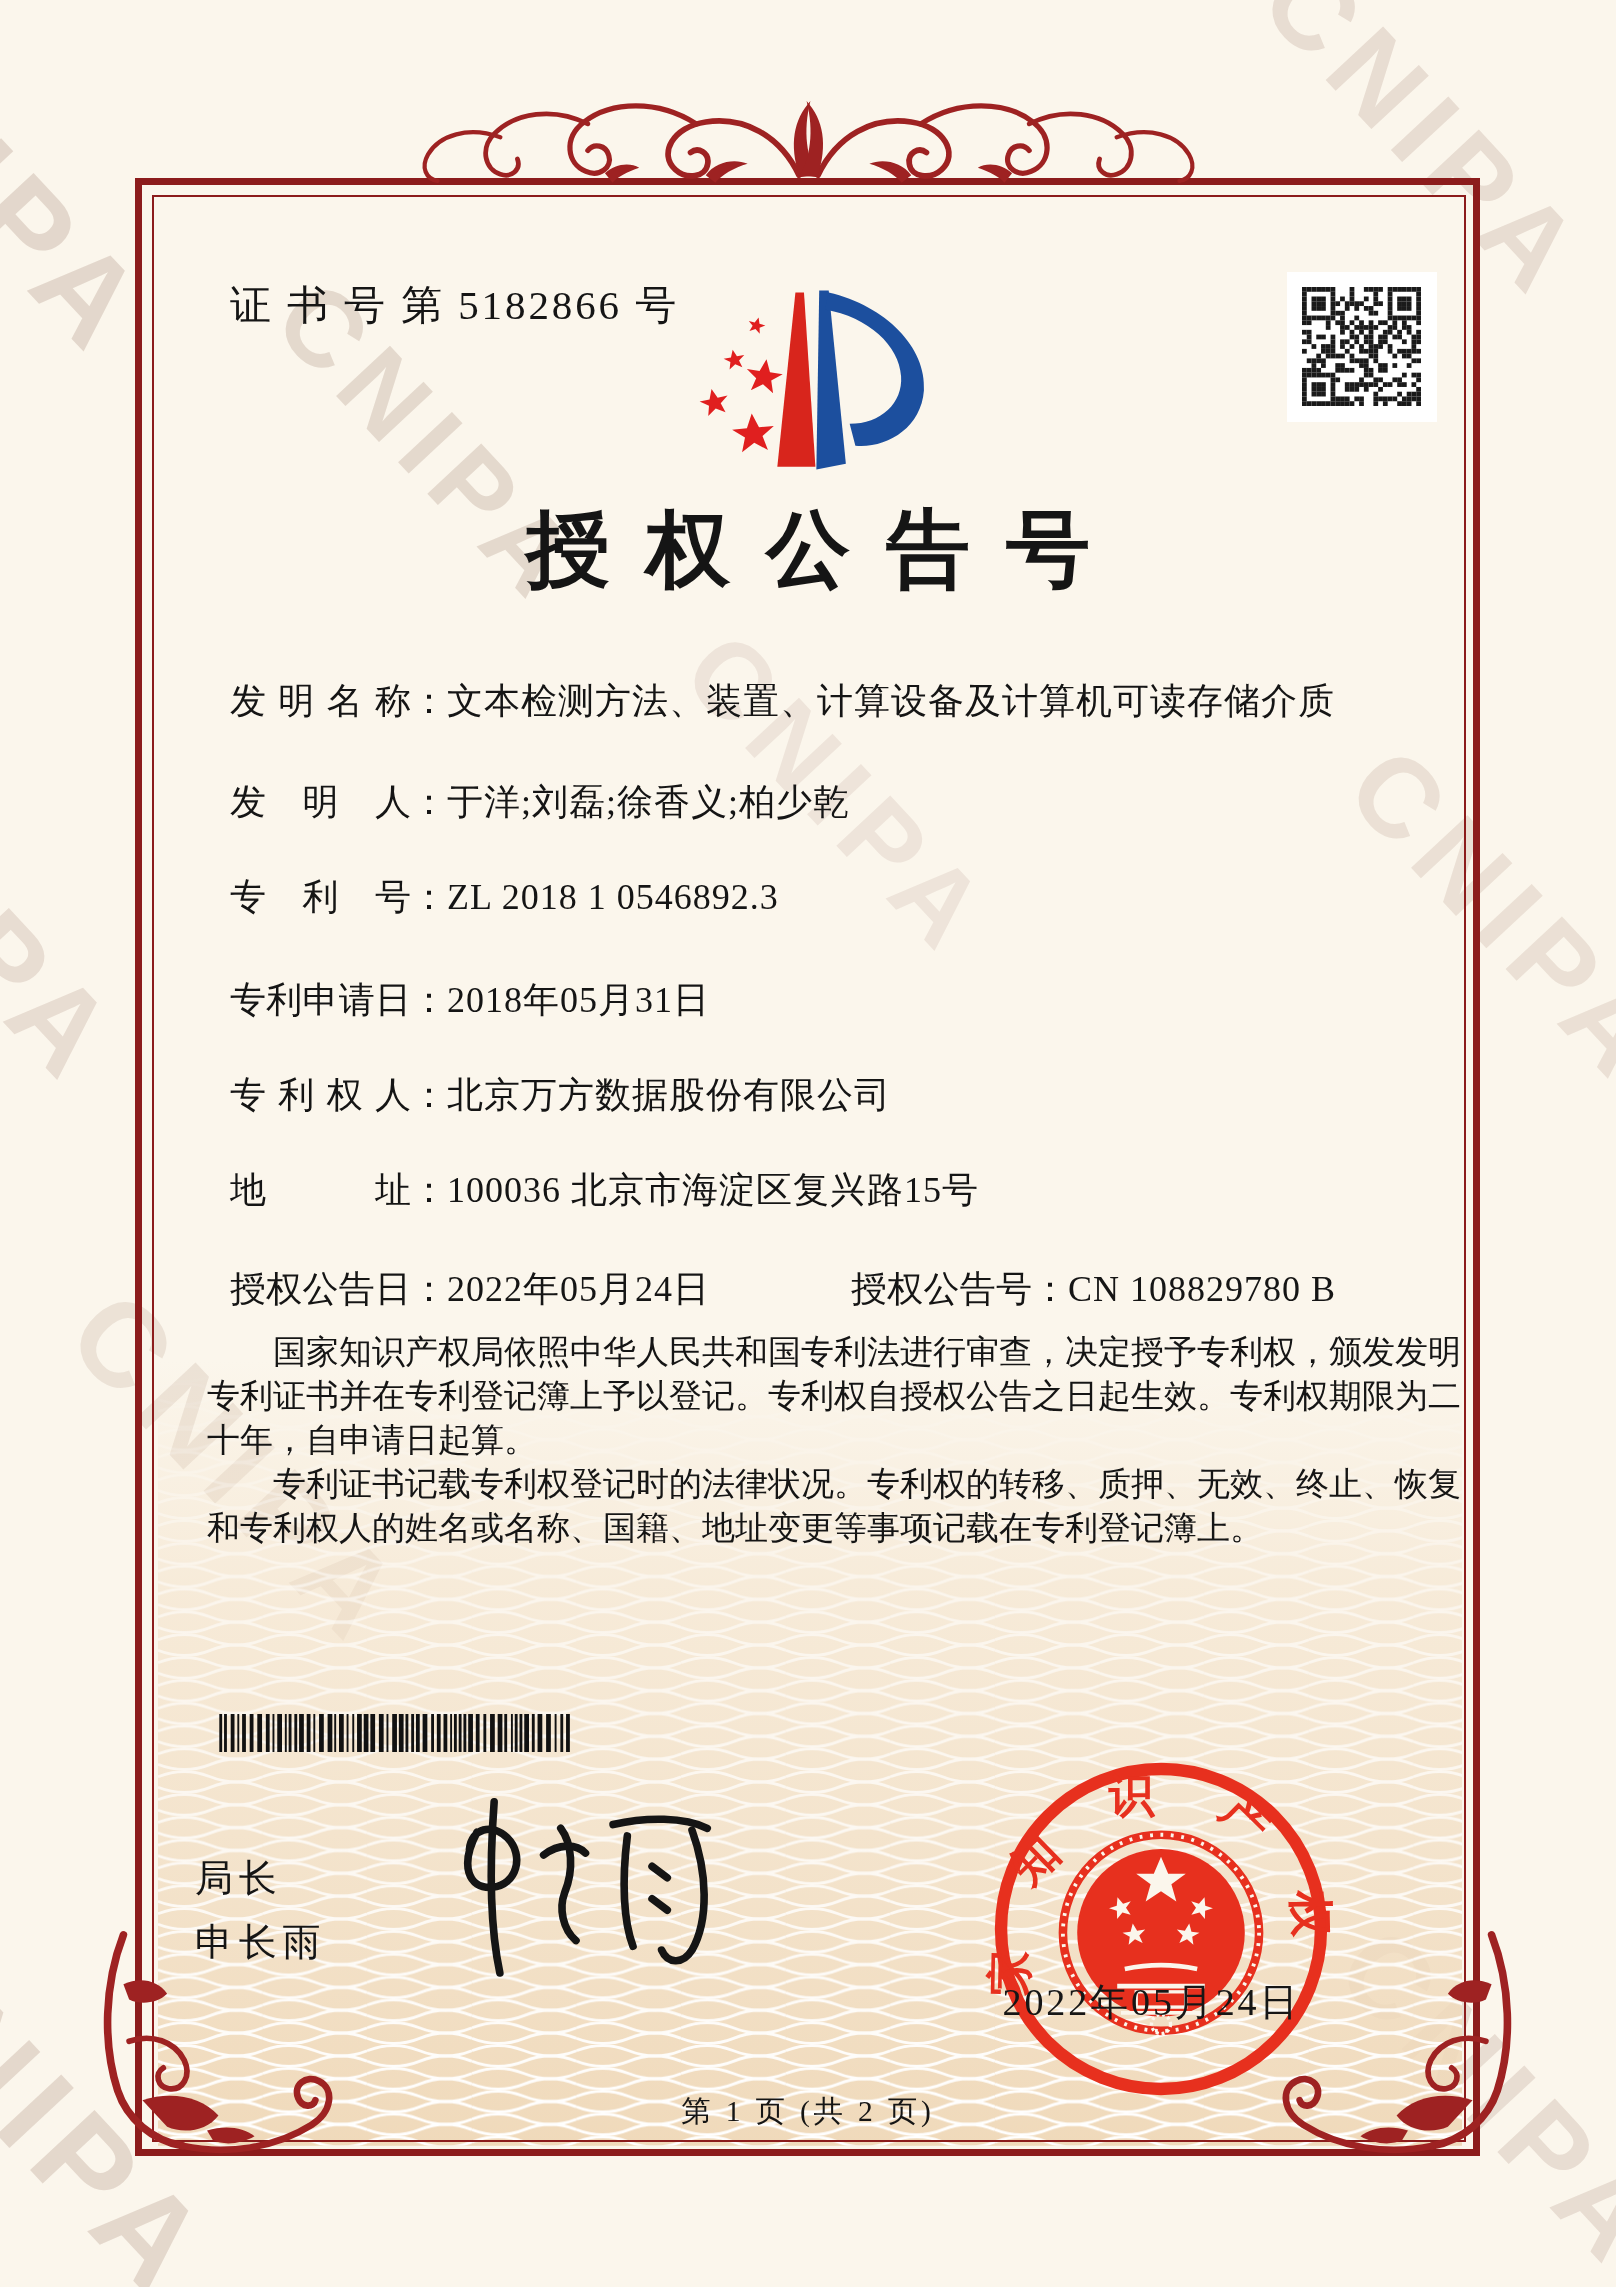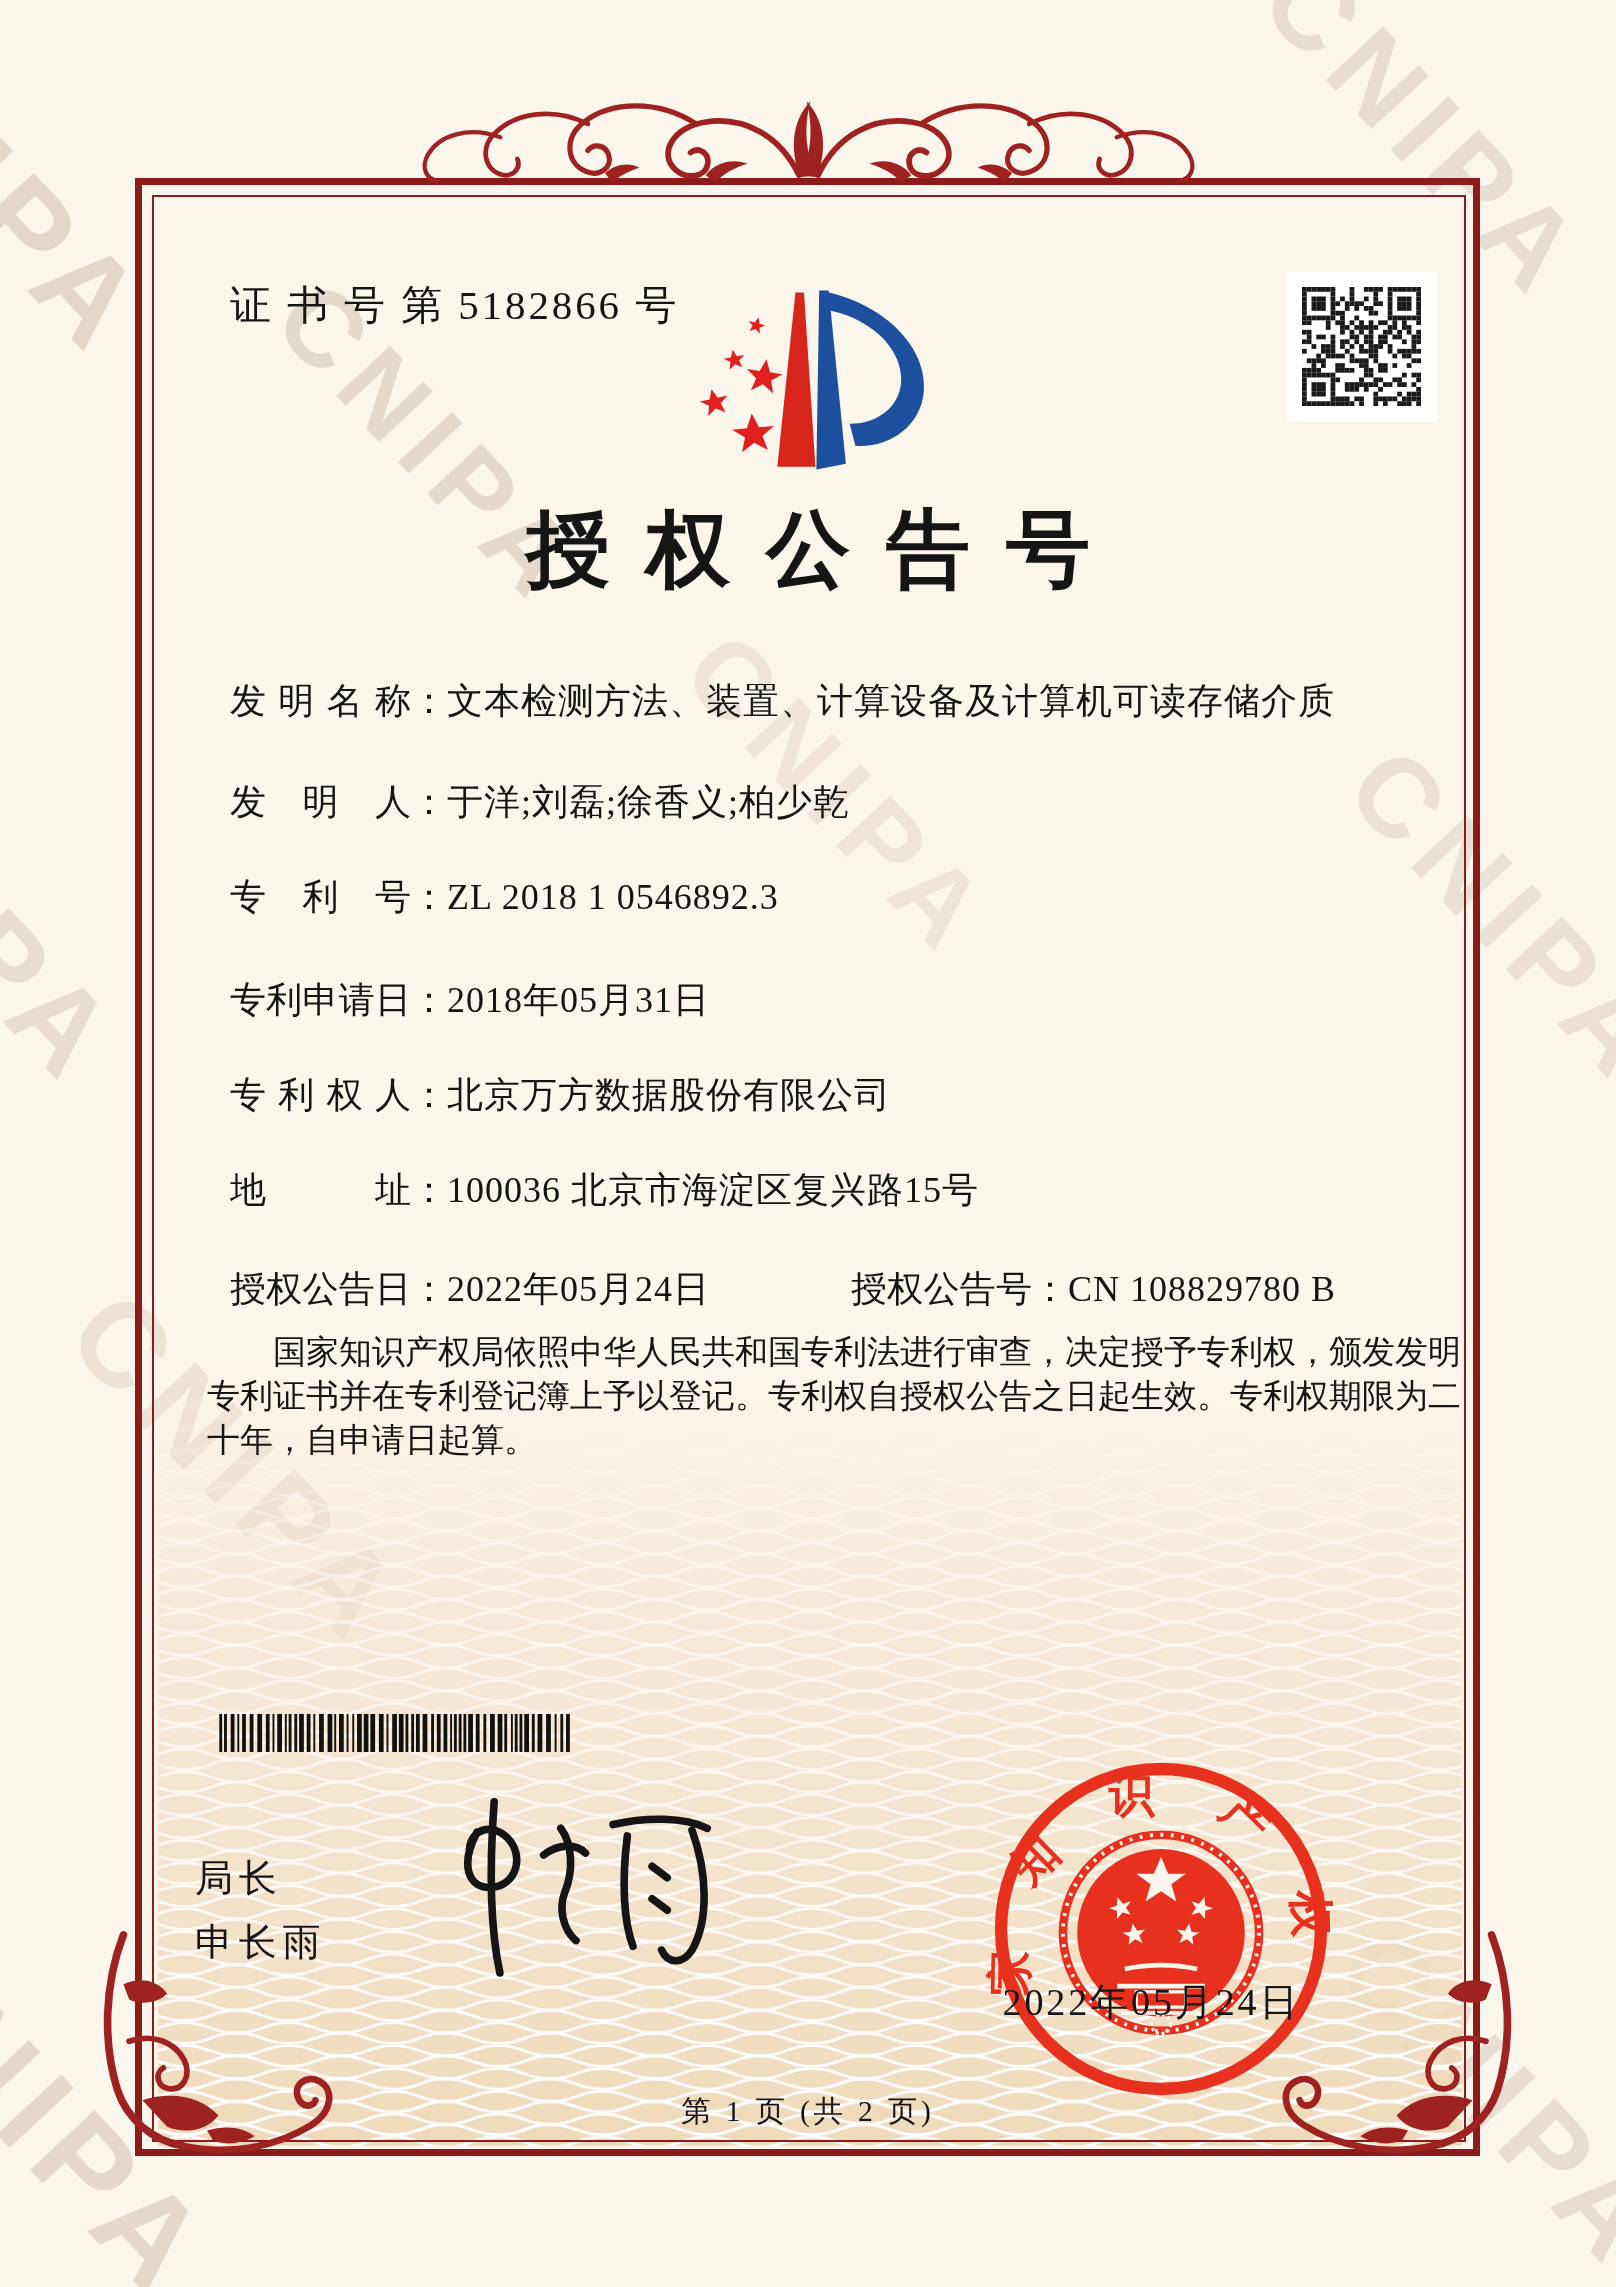--- a/index.html
+++ b/index.html
@@ -481,20 +481,21 @@
   </div>
   <div class="row" style="top:1265px">
     <span class="flabel">授权公告日</span><span>：</span><span class="fval">2022年05月24日</span>
     <span class="grant2">
       <span class="flabel">授权公告号</span><span>：</span><span class="fval">CN 108829780 B</span>
     </span>
   </div>
 
   <div class="body-text">
     <p>国家知识产权局依照中华人民共和国专利法进行审查，决定授予专利权，颁发发明专利证书并在专利登记簿上予以登记。专利权自授权公告之日起生效。专利权期限为二十年，自申请日起算。</p>
+    <p>专利证书记载专利权登记时的法律状况。专利权的转移、质押、无效、终止、恢复和专利权人的姓名或名称、国籍、地址变更等事项记载在专利登记簿上。</p>
   </div>
 
   <svg id="barcode" class="barcode" width="354" height="38" fill="#111" viewBox="0 0 372 40">
       <rect x="0" y="0" width="3" height="40"></rect>
       <rect x="5" y="0" width="3" height="40"></rect>
       <rect x="12" y="0" width="4" height="40"></rect>
       <rect x="19" y="0" width="2" height="40"></rect>
       <rect x="24" y="0" width="4" height="40"></rect>
       <rect x="32" y="0" width="4" height="40"></rect>
       <rect x="40" y="0" width="5" height="40"></rect>

